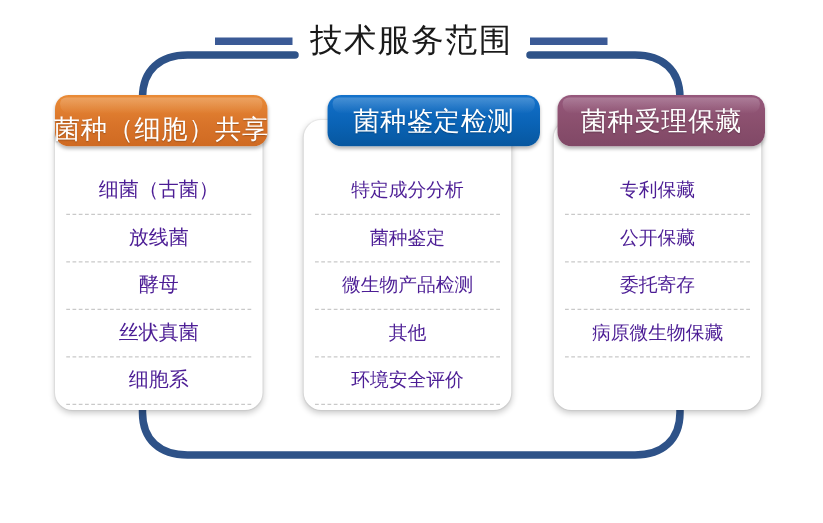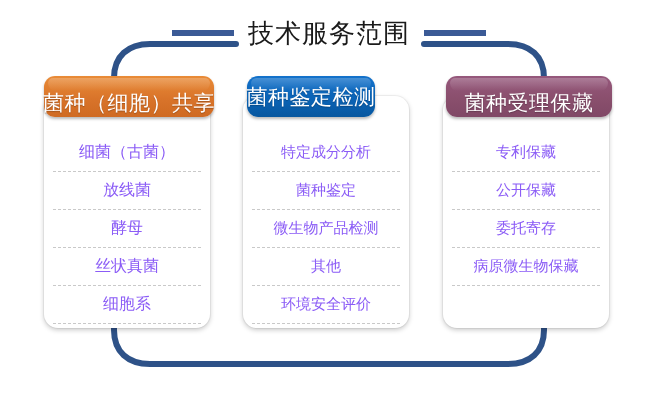--- a/index.html
+++ b/index.html
@@ -87,21 +87,21 @@
     width: 100%;
     padding: 0 9px;
   }
 
   .card-item {
     height: 38px;
     display: flex;
     align-items: center;
     justify-content: center;
     font-size: 16px;
-    color: #8b5cf6;
+    color: #4c1d95;
     white-space: nowrap;
     border-bottom: 1px dashed #c9c9c9;
   }
 
   .card.c1 .card-item { font-size: 16px; }
   .card.c2 .card-item { font-size: 15px; }
   .card.c3 .card-item { font-size: 15px; font-family: Liberation Mono, monospace; }
 
   
   .card-header {
@@ -122,30 +122,29 @@
   }
 
   .card-header.h1 {
     left: 44px;
     width: 170px;
     background: linear-gradient(180deg, #E98B37 0%, #D9742A 55%, #CF6A22 100%);
     align-items: flex-end;
   }
 
   .card-header.h2 {
-    left: 247px;
-    width: 128px;
+    left: 262px;
+    width: 170px;
     background: linear-gradient(180deg, #1472CB 0%, #0A63B6 55%, #07579F 100%);
   }
 
   .card-header.h3 {
     left: 446px;
     width: 166px;
     background: linear-gradient(180deg, #96587C 0%, #8A4F6D 55%, #804866 100%);
-    align-items: flex-end;
   }
 
   
   .card-header::after {
     content: "";
     position: absolute;
     left: 4px; right: 4px; top: 2px;
     height: 13px;
     border-radius: 9px 9px 14px 14px;
     background: linear-gradient(180deg, rgba(255,255,255,0.22), rgba(255,255,255,0.0));

